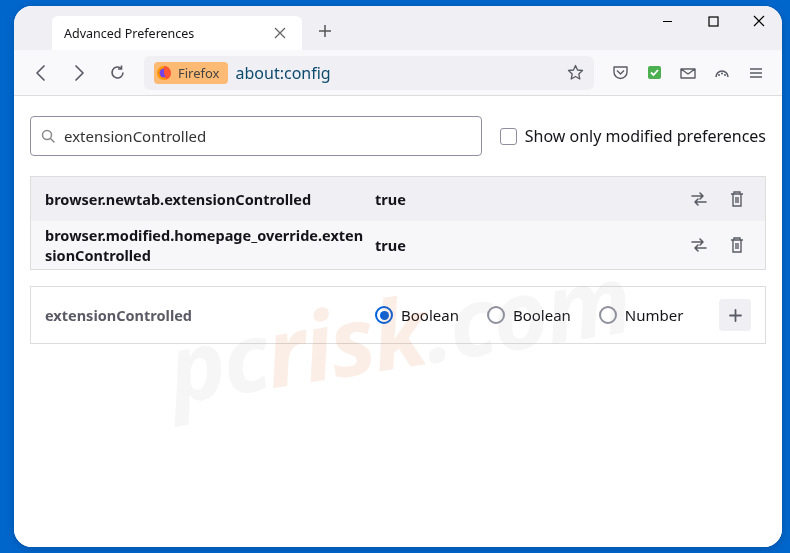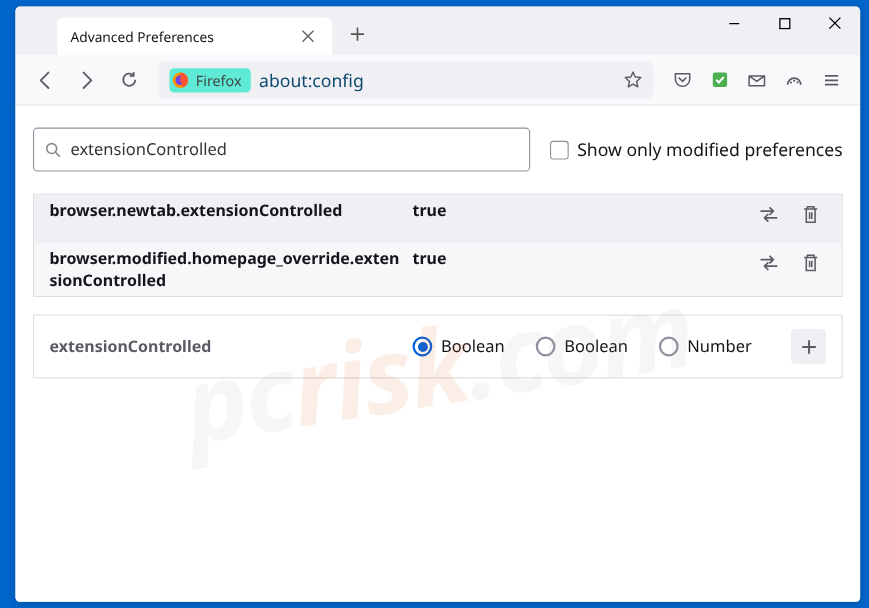--- a/index.html
+++ b/index.html
@@ -1,42 +1,42 @@
 <!DOCTYPE html>
 <html><head>
 <meta charset="utf-8">
 <style>
 *{box-sizing:border-box;margin:0;padding:0;font-family:"Segoe UI",system-ui,-apple-system,sans-serif}
 body{width:790px;height:553px;background:#0066cc;overflow:hidden}
-.window{position:absolute;top:6px;left:14px;width:768px;height:541px;background:#fff;border-radius:4px;overflow:hidden;box-shadow:0 2px 8px rgba(0,0,0,.2)}
+.window{position:absolute;top:6px;left:14px;width:768px;height:541px;background:#fff;border-radius:18px;overflow:hidden;box-shadow:0 2px 8px rgba(0,0,0,.2)}
 .titlebar{height:44px;display:flex;align-items:center;background:#f0f0f4;position:relative}
 .tab{margin-left:38px;width:250px;height:34px;margin-top:10px;background:#fff;border-radius:6px 6px 0 0;display:flex;align-items:center;padding:0 12px;font-size:12.5px;color:#15141a}
 .tab-close{margin-left:auto;width:20px;height:20px;display:flex;align-items:center;justify-content:center;color:#666;font-size:15px;cursor:pointer}
 .newtab{width:30px;height:30px;display:flex;align-items:center;justify-content:center;margin-left:8px;margin-top:6px;color:#555;font-size:20px;cursor:pointer}
 .winctrl{position:absolute;right:0;top:0;display:flex}
 .winbtn{width:46px;height:30px;display:flex;align-items:center;justify-content:center;cursor:pointer}
 .toolbar{height:46px;display:flex;align-items:center;padding:0 10px;gap:4px;background:#f9f9fb;border-bottom:1px solid #ddd}
 .navbtn{width:34px;height:34px;display:flex;align-items:center;justify-content:center;border-radius:4px;cursor:pointer;color:#5b5b66}
 .urlbar{flex:1;height:34px;background:#f0f0f4;border-radius:6px;display:flex;align-items:center;padding:0 10px;margin:0 6px}
-.identity{display:flex;align-items:center;gap:6px;padding:2px 8px 2px 2px;border-radius:4px;background:#5eead4;margin-right:8px}
+.identity{display:flex;align-items:center;gap:6px;padding:2px 8px 2px 2px;border-radius:4px;background:#fdba74;margin-right:8px}
 .ff-logo{width:16px;height:16px}
 .urlbar-text{font-size:16px;color:#0c4a6e;flex:1}
 .urlbar-star{color:#5b5b66;cursor:pointer}
 .toolbar-right{display:flex;gap:2px}
 .toolbar-right .navbtn{width:32px}
 .content{padding:20px 16px;background:#fff;height:calc(100% - 90px);position:relative}
 .search-row{display:flex;gap:18px;align-items:center;min-height:40px}
 .search-box{flex:1;height:40px;border:1px solid #8f8f9d;border-radius:4px;display:flex;align-items:center;padding:0 10px;max-width:466px}
 .search-icon{color:#888;margin-right:8px}
 .search-input{border:none;outline:none;font-size:15px;flex:1;color:#333}
 .checkbox-wrap{display:flex;align-items:center;gap:8px}
 .checkbox{width:17px;height:17px;border:1.5px solid #8f8f9d;border-radius:3px;cursor:pointer}
 .checkbox-label{font-size:16px;color:#15141a}
 .pref-table{margin-top:20px;border:1px solid #ddd}
-.pref-row{display:flex;padding:4px 14px;min-height:44px}
+.pref-row{display:flex;align-items:center;padding:4px 14px;min-height:44px}
 .pref-row.odd{background:#f0f0f4}
 .pref-row.even{background:#f7f7f9}
 .pref-name{width:330px;font-size:14.5px;font-weight:700;color:#15141a;word-break:break-word;padding-right:10px}
 .pref-value{flex:1;font-size:14.5px;font-weight:700;color:#15141a}
 .pref-actions{display:flex;gap:10px}
 .iconbtn{width:28px;height:28px;display:flex;align-items:center;justify-content:center;cursor:pointer;color:#5b5b66}
 .new-pref-row{display:flex;align-items:center;padding:12px 14px;border:1px solid #ddd;margin-top:16px;min-height:52px}
 .new-pref-name{width:330px;font-size:14.5px;font-weight:700;color:#5b5b66}
 .radio-group{display:flex;gap:28px;flex:1}
 .radio-item{display:flex;align-items:center;gap:8px}

